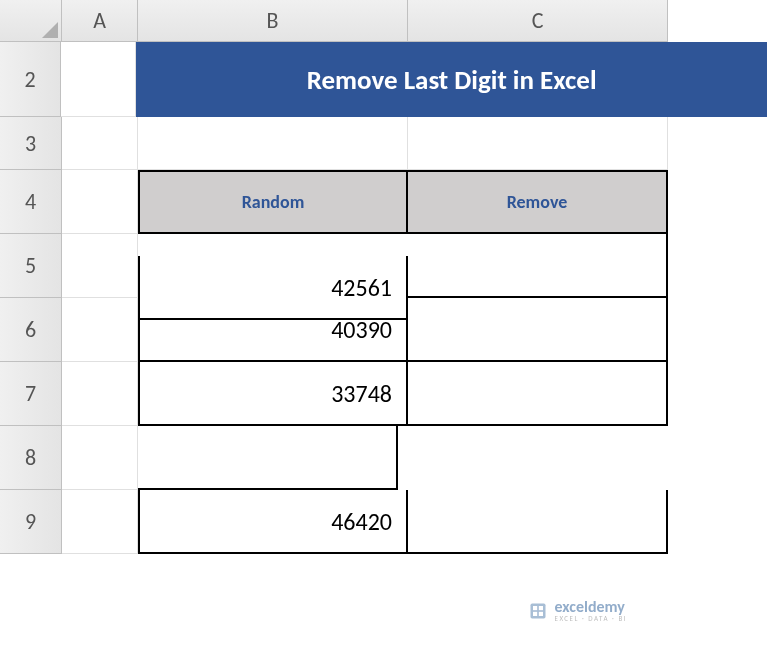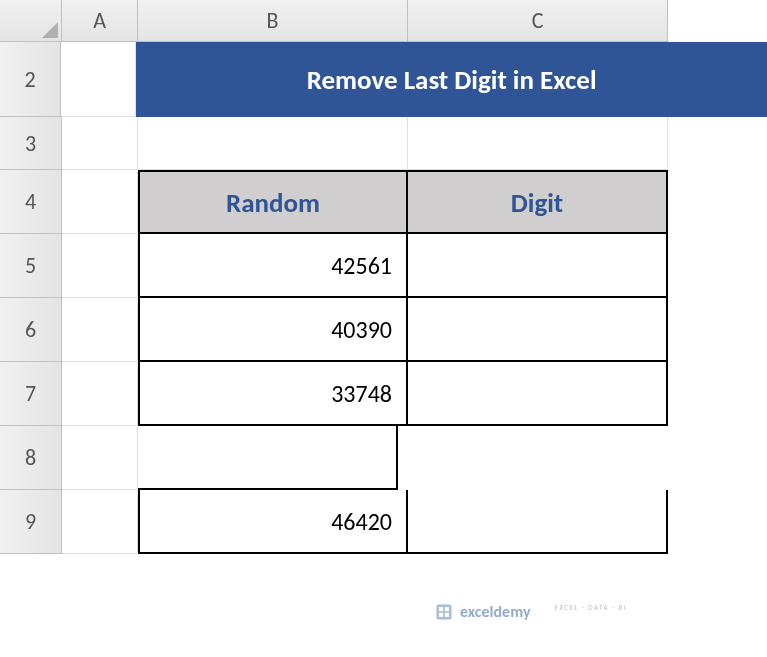--- a/index.html
+++ b/index.html
@@ -89,21 +89,21 @@
       background: #2f5597;
       color: #ffffff;
       font-size: 27px;
       font-weight: bold;
       justify-content: center;
       border: none;
     }
     .table-header-cell {
       background: #d0cece;
       border: 2px solid #000;
-      font-size: 27px;
+      font-size: 18px;
       font-weight: bold;
       color: #2f5597;
       justify-content: center;
     }
     .table-data-cell {
       border: 2px solid #000;
       font-size: 24px;
       color: #000;
       justify-content: flex-end;
       padding-right: 14px;
@@ -121,33 +121,32 @@
       align-items: center;
       gap: 6px;
       opacity: 0.55;
     }
     .watermark-icon {
       width: 20px;
       height: 20px;
     }
     .watermark-text {
       display: flex;
-      flex-direction: row;
+      flex-direction: column;
       line-height: 1;
     }
     .watermark-title {
       font-size: 16px;
       font-weight: bold;
       color: #3a6aa0;
     }
     .watermark-sub {
       font-size: 7px;
       color: #888;
       letter-spacing: 1.5px;
-      margin-left: 24px;
     }
   </style>
 </head>
 <body>
 
 <div class="spreadsheet">
   <div class="header-row">
     <div class="corner-cell"></div>
     <div class="col-header col-A">A</div>
     <div class="col-header col-B">B</div>
@@ -164,27 +163,27 @@
     <div class="row-header row-3">3</div>
     <div class="cell col-A row-3"></div>
     <div class="cell col-B row-3"></div>
     <div class="cell col-C row-3"></div>
   </div>
 
   <div class="data-row row-4">
     <div class="row-header row-4">4</div>
     <div class="cell col-A row-4"></div>
     <div class="cell col-B row-4 table-header-cell">Random</div>
-    <div class="cell col-C row-4 table-header-cell" style="border-left:none;">Digit</div>
+    <div class="cell col-C row-4 table-header-cell" style="border-left:none;">Remove</div>
   </div>
 
   <div class="data-row row-5">
     <div class="row-header row-5">5</div>
     <div class="cell col-A row-5"></div>
-    <div class="cell col-B row-5 table-data-cell" style="border-top:none;">42561</div>
+    <div class="cell col-B row-5 table-data-cell" style="border-top:none;margin-top:22px;">42561</div>
     <div class="cell col-C row-5 table-result-cell" style="border-top:none;border-left:none;"></div>
   </div>
 
   <div class="data-row row-6">
     <div class="row-header row-6">6</div>
     <div class="cell col-A row-6"></div>
     <div class="cell col-B row-6 table-data-cell" style="border-top:none;">40390</div>
     <div class="cell col-C row-6 table-result-cell" style="border-top:none;border-left:none;"></div>
   </div>
 

